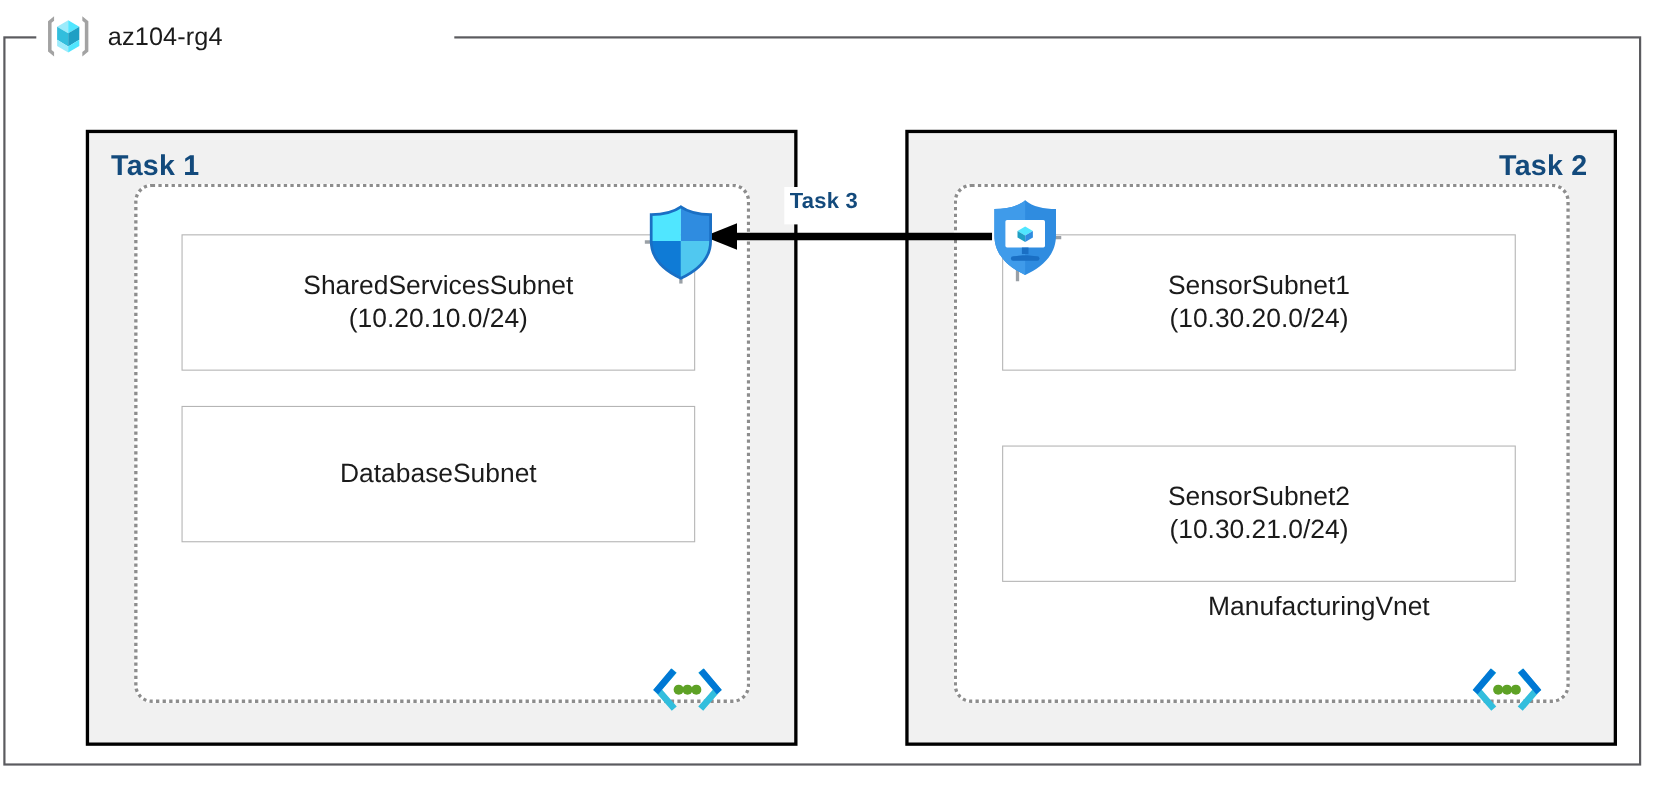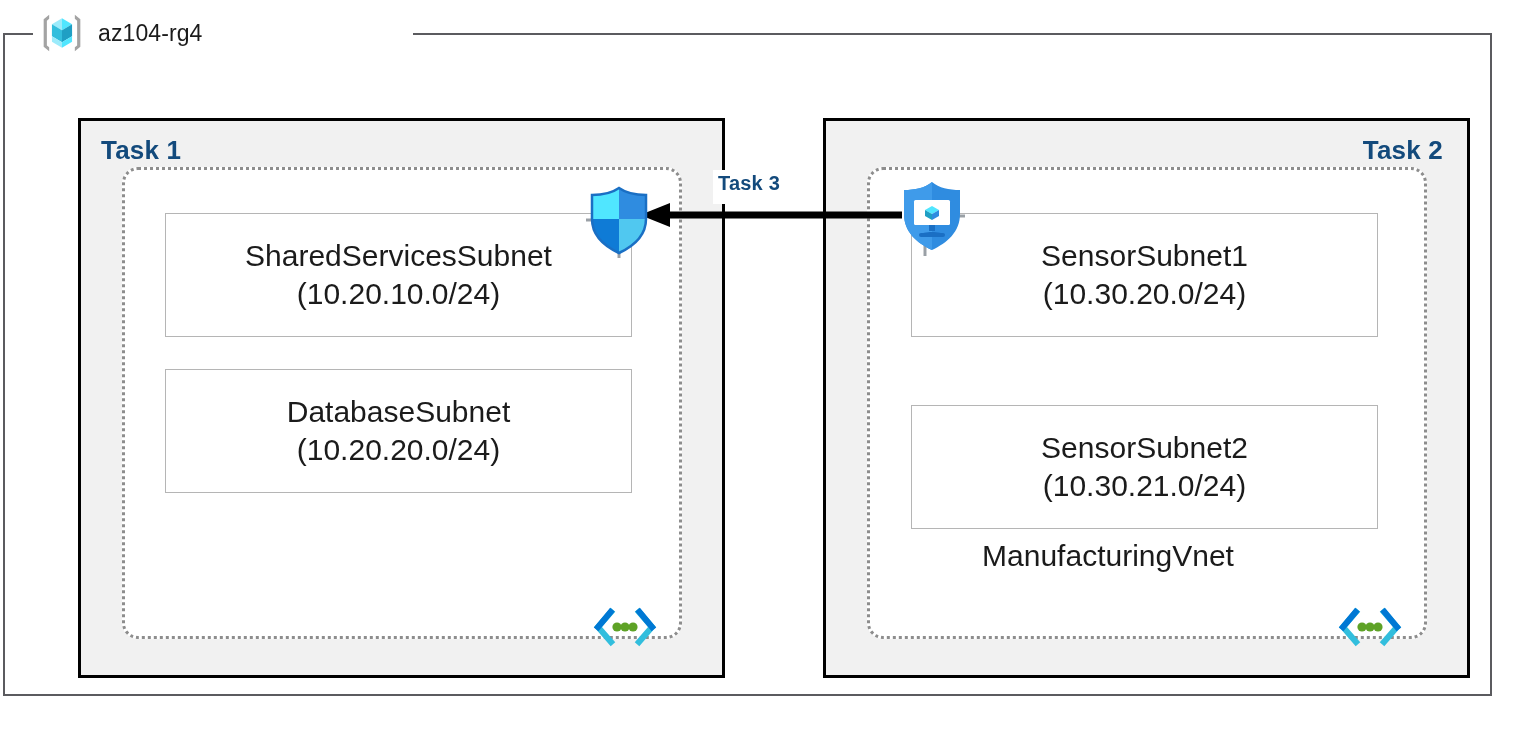--- a/index.html
+++ b/index.html
@@ -91,39 +91,39 @@
     position: absolute;
     background: #ffffff;
     border: 1px solid #b5b5b5;
     box-sizing: border-box;
     display: flex;
     flex-direction: column;
     align-items: center;
     justify-content: center;
   }
   .subnet-name, .subnet-cidr, .vnet-name, .vnet-cidr {
-    font-size: 30px;
+    font-size: 24px;
     color: #1b1b1b;
     line-height: 1.26;
     text-align: center;
     white-space: nowrap;
   }
   #subnet-ss  { left: 165px; top: 213px; width: 467px; height: 124px; }
   #subnet-db  { left: 165px; top: 369px; width: 467px; height: 124px; }
   #subnet-s1  { left: 911px; top: 213px; width: 467px; height: 124px; }
   #subnet-s2  { left: 911px; top: 369px; width: 467px; height: 124px; margin-top: 36px; }
 
   
   .vnet-caption {
     position: absolute;
     width: 560px;
     text-align: center;
   }
   #vnet1-caption { left: 122px; top: 537px; }
-  #vnet2-caption { left: 828px; top: 537px; }
+  #vnet2-caption { left: 919px; top: 537px; }
 
   
   .vnet-icon {
     position: absolute;
     width: 66px;
     height: 42px;
   }
   #vnet1-icon { left: 592px; top: 606px; }
   #vnet2-icon { left: 1337px; top: 606px; }
 
@@ -206,21 +206,20 @@
 
   <div id="vnet1-box" class="vnet-box"></div>
 
   <div id="subnet-ss" class="subnet-box">
     <div class="subnet-name">SharedServicesSubnet</div>
     <div class="subnet-cidr">(10.20.10.0/24)</div>
   </div>
 
   <div id="subnet-db" class="subnet-box">
     <div class="subnet-name">DatabaseSubnet</div>
-    <div class="subnet-cidr">(10.20.20.0/24)</div>
   </div>
 
 
   <span id="vnet1-icon" class="vnet-icon">
     <svg viewBox="0 0 66 42" xmlns="http://www.w3.org/2000/svg">
       <g stroke-linecap="square" stroke-width="6" fill="none">
         <path d="M19 6 L6 21 L19 36" stroke="#32bedd"></path>
         <path d="M18.5 6 L6 21" stroke="#0078d4"></path>
         <path d="M47 6 L60 21 L47 36" stroke="#32bedd"></path>
         <path d="M47.5 6 L60 21" stroke="#0078d4"></path>

